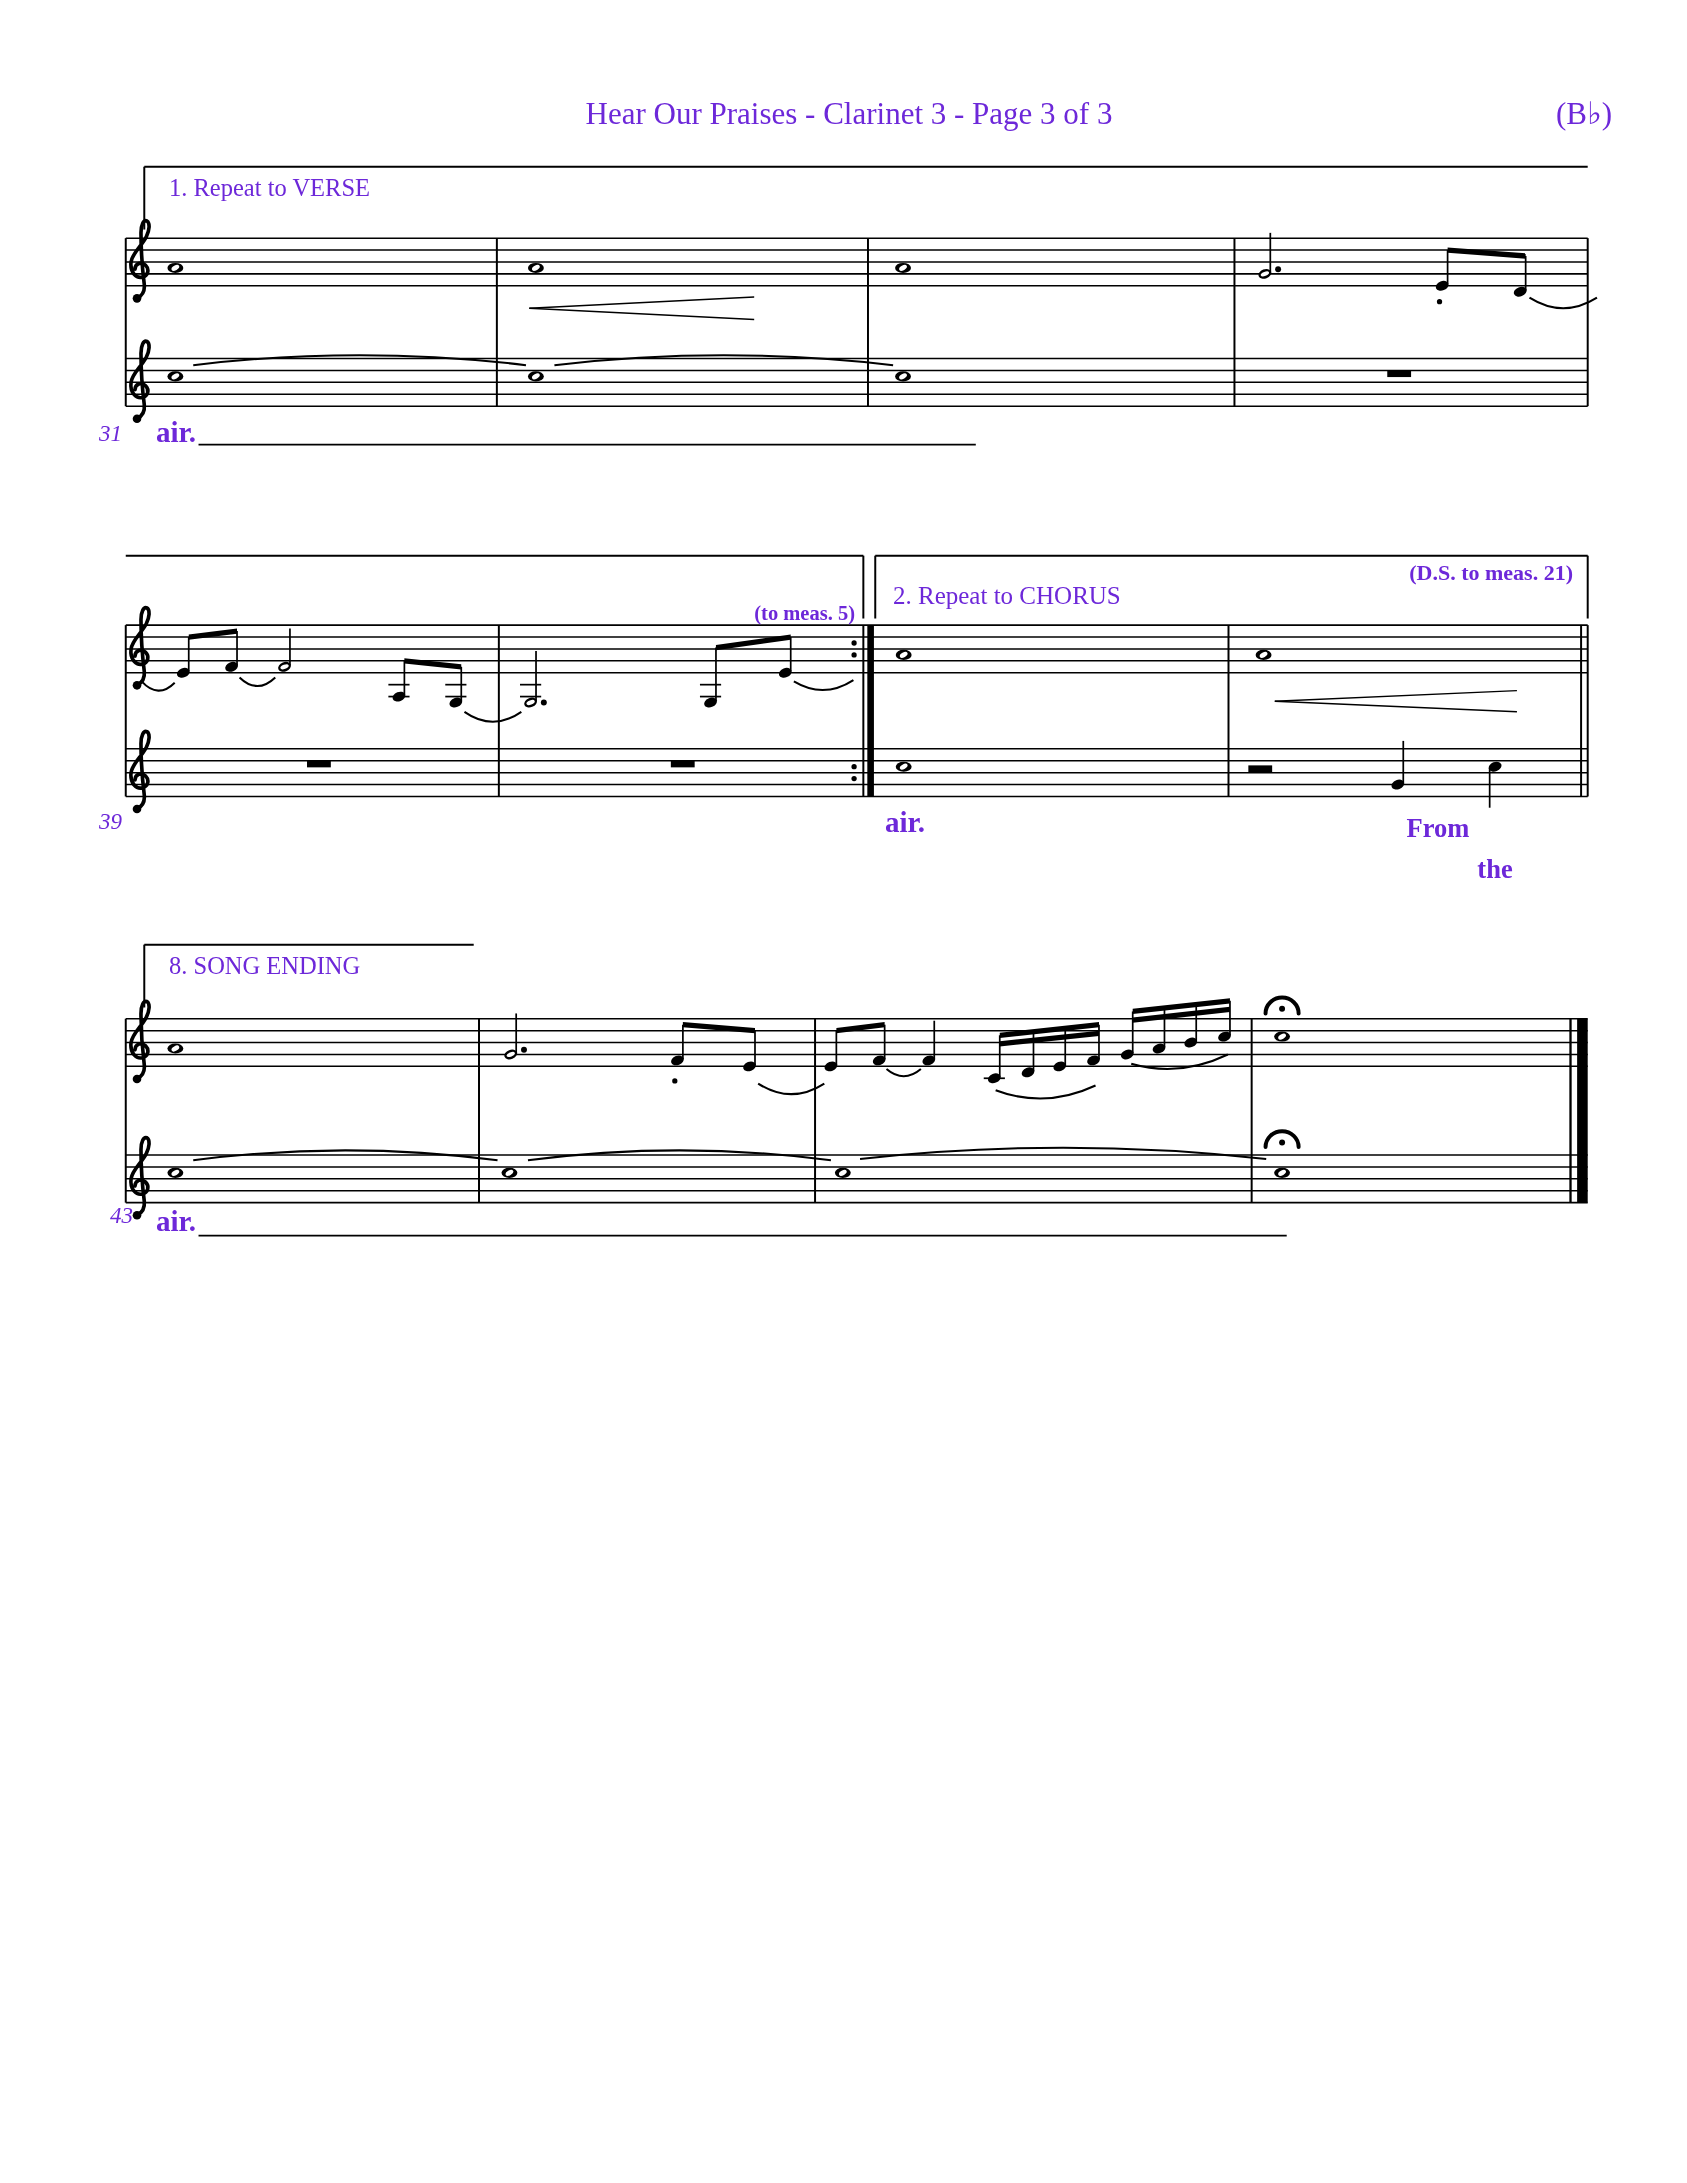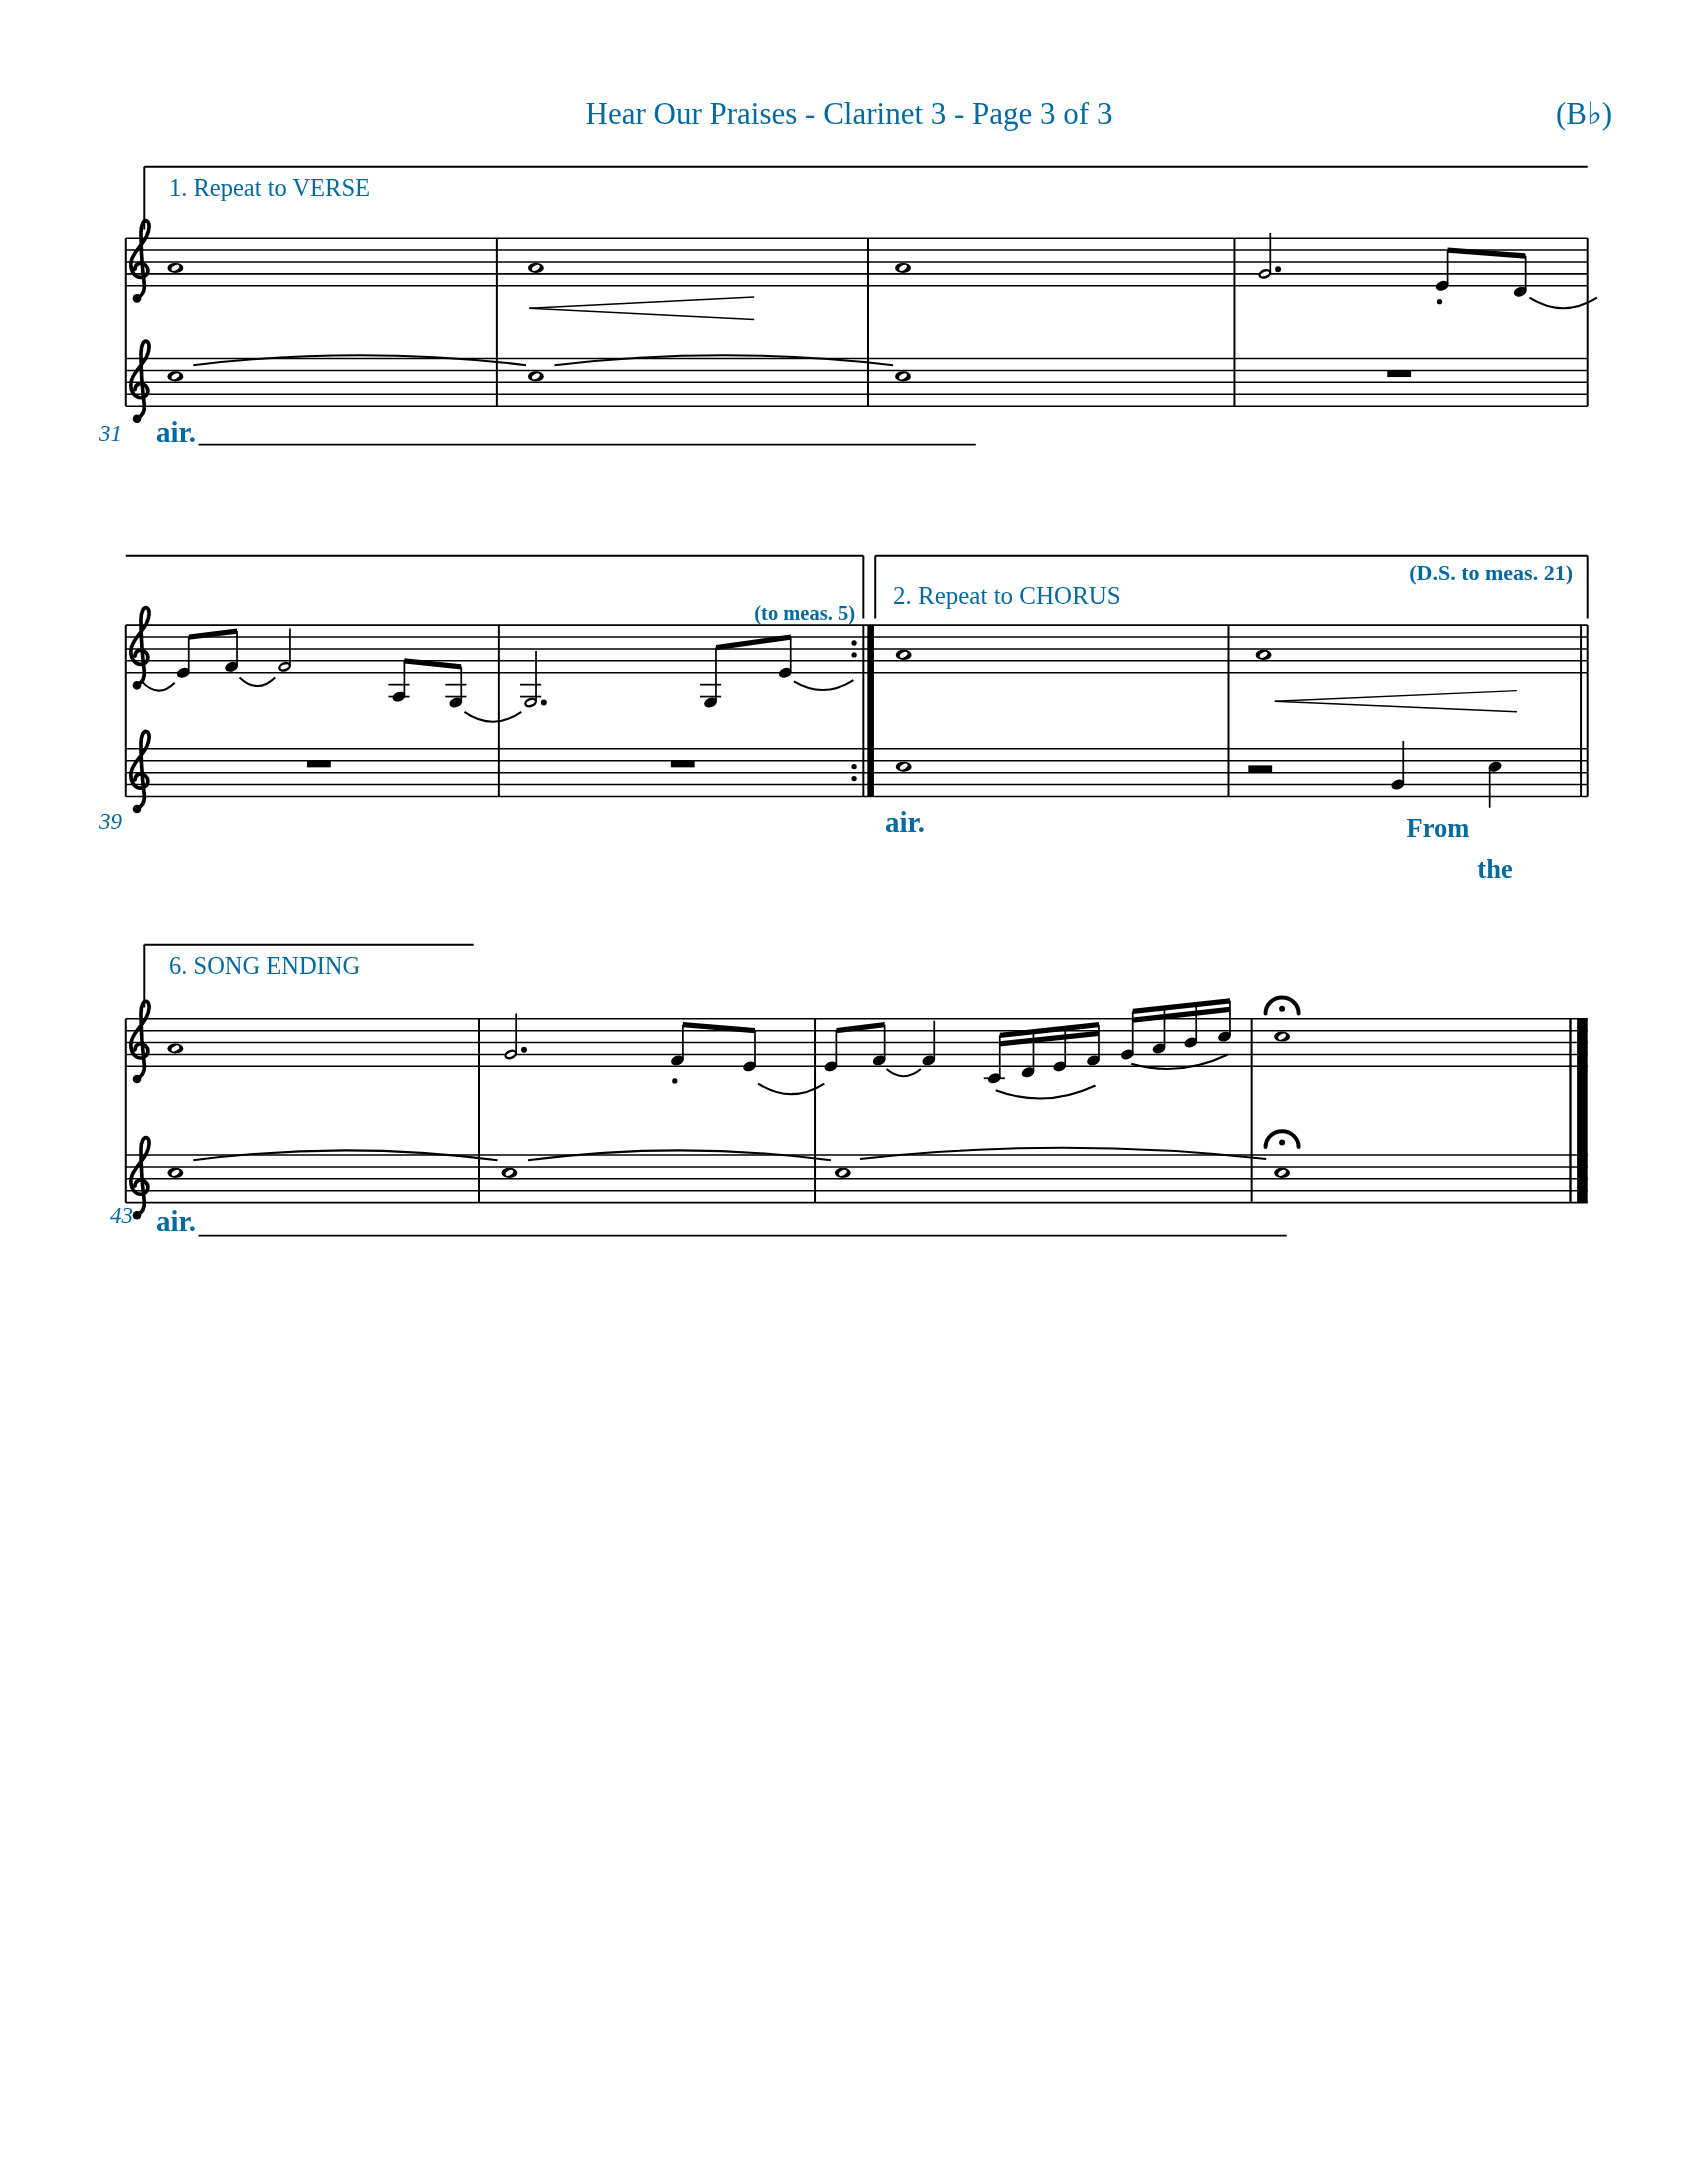--- a/index.html
+++ b/index.html
@@ -9,21 +9,21 @@
     background:#ffffff;
     overflow:hidden;
     font-family:"Liberation Serif","DejaVu Serif",serif;
     color:#000;
   }
   #score{position:absolute;left:0;top:0;}
   .label{
     position:absolute;
     white-space:nowrap;
     line-height:1;
-    color:#0369a1;
+    color:#6d28d9;
   }
   .bold{font-weight:bold;}
   .italic{font-style:italic;}
   .flat-ok{font-family:"Liberation Serif","DejaVu Sans",serif;}
 </style>
 </head>
 <body>
 
 <div class="page">
 
@@ -242,21 +242,21 @@
       <circle cx="1938" cy="1727" r="4.5" fill="#000000"></circle>
       <line x1="300" y1="1868" x2="1945" y2="1868" stroke="#000000" stroke-width="2.6"></line>
     </svg>
 
   <div class="label" style="left: 849px; top: 98px; font-size: 31px; transform: translateX(-50%);">Hear Our Praises - Clarinet 3 - Page 3 of 3</div>
   <div class="label flat-ok" style="left: 1612px; top: 98px; font-size: 31px; transform: translateX(-100%);">(B♭)</div>
   <div class="label" style="left: 169px; top: 176px; font-size: 24.5px;">1. Repeat to VERSE</div>
   <div class="label bold" style="left: 855px; top: 559px; font-size: 20.5px; transform: translateX(-100%); margin-top: 44px;">(to meas. 5)</div>
   <div class="label" style="left: 893px; top: 561px; font-size: 25px; margin-top: 22px;">2. Repeat to CHORUS</div>
   <div class="label bold" style="left: 1573px; top: 562px; font-size: 22px; transform: translateX(-100%);">(D.S. to meas. 21)</div>
-  <div class="label" style="left: 169px; top: 954px; font-size: 24.5px;">6. SONG ENDING</div>
+  <div class="label" style="left: 169px; top: 954px; font-size: 24.5px;">8. SONG ENDING</div>
   <div class="label italic" style="left: 99px; top: 422px; font-size: 23px;">31</div>
   <div class="label italic" style="left: 99px; top: 810px; font-size: 23px;">39</div>
   <div class="label italic" style="left: 110px; top: 1204px; font-size: 23px;">43</div>
   <div class="label bold" style="left: 156px; top: 418px; font-size: 29px;">air.</div>
   <div class="label bold" style="left: 885px; top: 808px; font-size: 29px;">air.</div>
   <div class="label bold" style="left: 1398px; top: 815px; font-size: 26.5px; transform: translateX(-50%); margin-left: 40px;">From</div>
   <div class="label bold" style="left: 1495px; top: 815px; font-size: 26.5px; transform: translateX(-50%); margin-top: 41px;">the</div>
   <div class="label bold" style="left: 156px; top: 1207px; font-size: 29px;">air.</div>
 
 </div>

